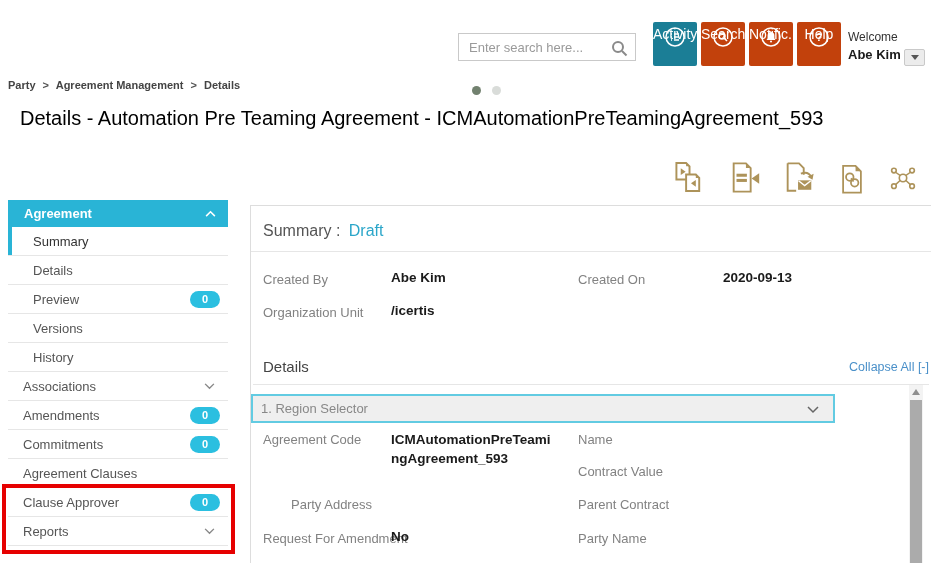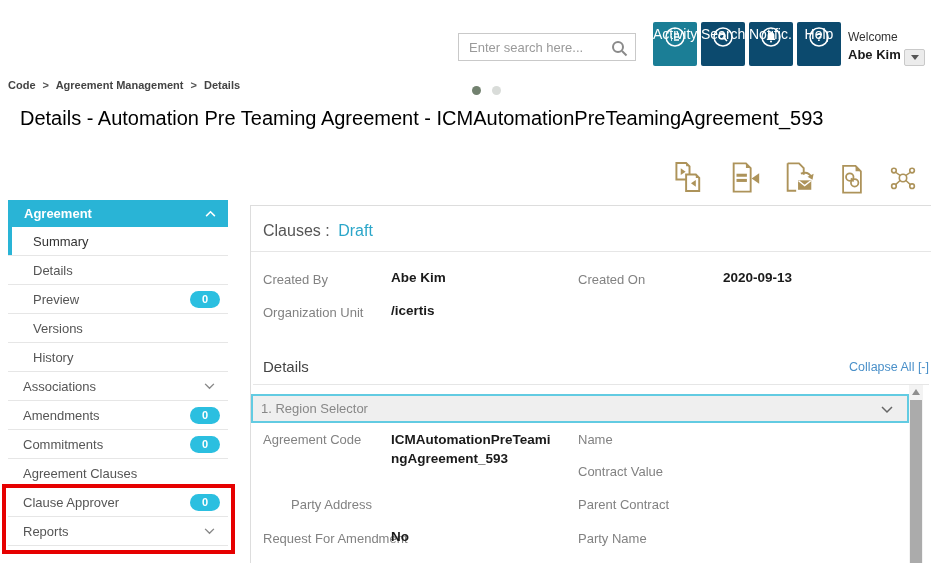--- a/index.html
+++ b/index.html
@@ -6,21 +6,21 @@
   html,body { width:931px; height:563px; background:#fff; font-family:"Liberation Sans", sans-serif; overflow:hidden; }
   #stage { position:relative; width:931px; height:563px; background:#fff; }
 
   
   .search-wrap { position:absolute; left:458px; top:33px; width:178px; height:28px; border:1px solid #c9c9c9; background:#fff; }
   .search-wrap input { width:100%; height:100%; border:none; outline:none; padding:0 30px 0 10px; font-size:13px; color:#666; font-family:"Liberation Sans",sans-serif; }
   .search-wrap input::placeholder { color:#9a9a9a; }
   .search-wrap .mag { position:absolute; right:7px; top:6px; cursor:pointer; }
 
   .nav-buttons { position:absolute; left:653px; top:22px; display:flex; gap:4px; }
-  .navbtn { width:44px; height:44px; border:none; border-radius:2px; background:#0c4a6e; color:#fff; display:flex; flex-direction:column; align-items:center; justify-content:flex-start; cursor:pointer; padding-top:3px; }
+  .navbtn { width:44px; height:44px; border:none; border-radius:2px; background:#c2410c; color:#fff; display:flex; flex-direction:column; align-items:center; justify-content:flex-start; cursor:pointer; padding-top:3px; }
   .navbtn.active { background:#1b7e96; }
   .navbtn .lbl { font-size:14px; color:#fff; margin-top:1px; white-space:nowrap; overflow:hidden; max-width:44px; }
 
   .welcome { position:absolute; left:848px; top:29px; line-height:17px; }
   .welcome .greet { font-size:12px; color:#333; }
   .welcome .uname { font-size:13px; font-weight:bold; color:#1a1a1a; }
   .user-caret { position:absolute; left:904px; top:49px; width:21px; height:17px; background:#ececec; border:1px solid #c9c9c9; border-radius:2px; cursor:pointer; display:flex; align-items:center; justify-content:center; }
   .user-caret .tri { width:0; height:0; border-left:4px solid transparent; border-right:4px solid transparent; border-top:5px solid #555; }
 
   .dots { position:absolute; left:472px; top:86px; display:flex; gap:11px; }
@@ -57,21 +57,21 @@
   .status-val { color:#2ba6c9; margin-left:4px; }
   .divider { position:absolute; left:0; right:0; height:1px; background:#e6e6e6; }
   .d1 { top:45px; } .d2 { top:178px; left:2px; right:2px; }
 
   .lbl { position:absolute; font-size:13px; color:#828282; }
   .val { position:absolute; font-size:13.5px; font-weight:bold; color:#1a1a1a; }
 
   .details-title { position:absolute; left:12px; top:152px; font-size:15px; color:#444; }
   .collapse-link { position:absolute; right:2px; top:154px; font-size:12.5px; color:#4a90c9; cursor:pointer; }
 
-  .accordion { position:absolute; left:0; top:188px; width:658px; height:29px; background:#efefef; border:2px solid #62cbe2; font-size:13px; color:#888; line-height:25px; padding-left:8px; cursor:pointer; }
+  .accordion { position:absolute; left:0; top:188px; width:584px; height:29px; background:#efefef; border:2px solid #62cbe2; font-size:13px; color:#888; line-height:25px; padding-left:8px; cursor:pointer; }
   .accordion .chev { position:absolute; right:14px; top:10px; }
 
   .scrollbar { position:absolute; left:909px; top:385px; width:14px; height:178px; background:#f3f3f3; }
   .scroll-up { width:14px; height:14px; display:flex; align-items:center; justify-content:center; cursor:pointer; }
   .scroll-up .tri { width:0; height:0; border-left:4px solid transparent; border-right:4px solid transparent; border-bottom:6px solid #8f8f8f; }
   .scroll-thumb { position:absolute; left:1px; top:15px; width:12px; height:163px; background:#ababab; cursor:grab; }
 
   .wrapval { width:160px; word-break:break-all; line-height:19px; }
 </style>
 </head>
@@ -128,21 +128,21 @@
   <button class="user-caret">
     <span class="tri"></span>
   </button>
 
   <div class="dots">
     <span class="dot on"></span>
     <span class="dot"></span>
   </div>
 
   <div class="breadcrumb">
-    <span>Code</span>
+    <span>Party</span>
     <span class="sep">&gt;</span>
     <span>Agreement Management</span>
     <span class="sep">&gt;</span>
     <span>Details</span>
   </div>
 
   <h1 class="page-title">Details - Automation Pre Teaming Agreement - ICMAutomationPreTeamingAgreement_593</h1>
 
   <div class="gold-toolbar">
     <span class="ticon">
@@ -244,21 +244,21 @@
       <svg class="chev" width="11" height="7" viewBox="0 0 12 8">
           <path d="M1 1l5 5 5-5" fill="none" stroke="#888" stroke-width="1.6"></path>
         </svg>
     </div>
   </aside>
 
   <div class="red-box"></div>
 
   <main class="panel">
     <div class="status-row">
-      <span>Clauses :</span>
+      <span>Summary :</span>
       <span class="status-val">Draft</span>
     </div>
     <div class="divider d1"></div>
 
     <div class="lbl" style="left:12px; top:66px;">Created By</div>
     <div class="val" style="left:140px; top:64px;">Abe Kim</div>
     <div class="lbl" style="left:327px; top:66px;">Created On</div>
     <div class="val" style="left:472px; top:64px;">2020-09-13</div>
     <div class="lbl" style="left:12px; top:99px;">Organization Unit</div>
     <div class="val" style="left:140px; top:97px;">/icertis</div>

